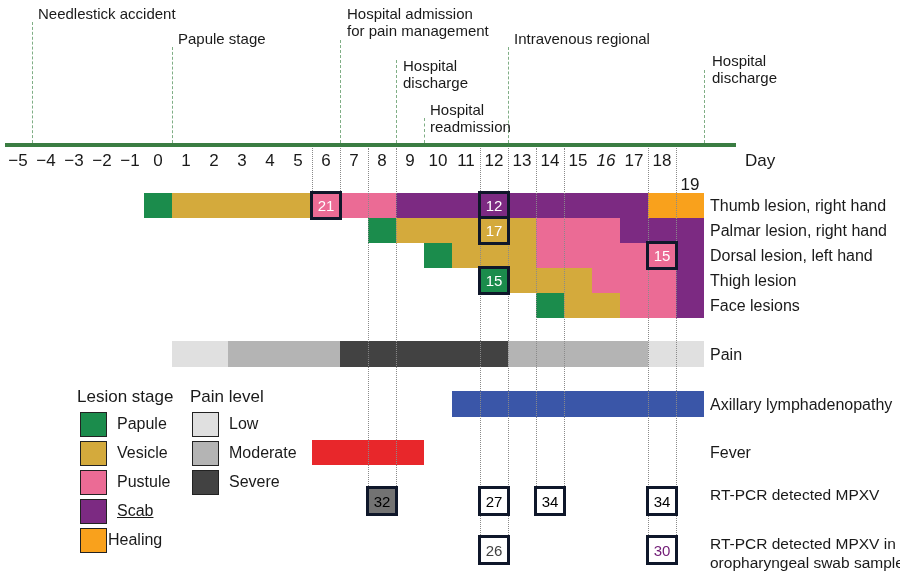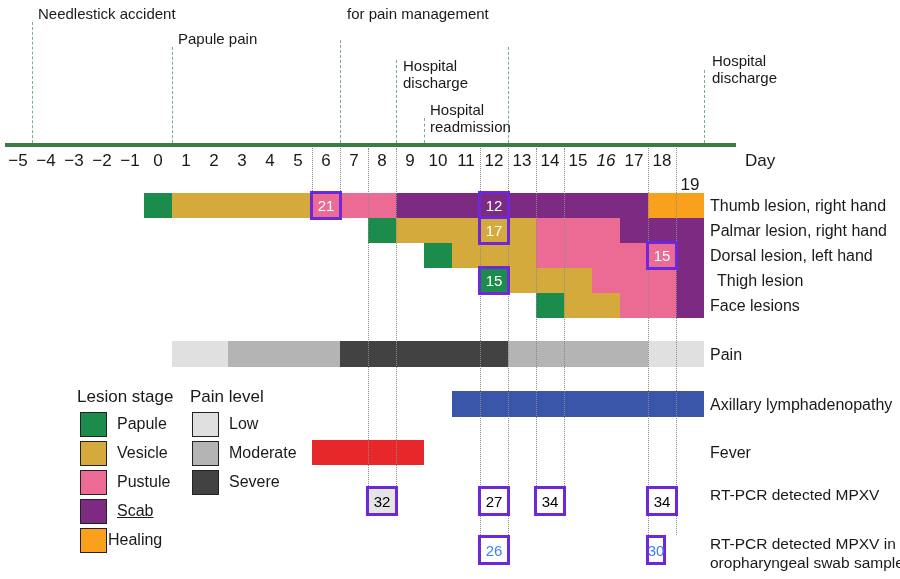--- a/index.html
+++ b/index.html
@@ -7,54 +7,56 @@
          font-family:"Liberation Sans",sans-serif;color:#1a1a1a;overflow:hidden}
   .abs{position:absolute}
   .ann{font-size:15px;line-height:16.5px;white-space:nowrap;z-index:2}
   .gline{width:0;border-left:1.5px dashed #7fae85;z-index:0}
   .guide{width:0;border-left:1.5px dotted #8a8a8a;z-index:3}
   .axisline{background:#3a7d42;z-index:1}
   .tick{font-size:17px;width:34px;text-align:center;white-space:nowrap}
   .dayword{font-size:17px;white-space:nowrap}
   .seg{z-index:1}
   .rlabel{font-size:16px;line-height:19px;white-space:pre;z-index:2}
-  .nbox{border:3px solid #6d28d9;box-sizing:border-box;z-index:4;
+  .nbox{border:3px solid #0f172a;box-sizing:border-box;z-index:4;
         display:flex;align-items:center;justify-content:center;font-size:15px}
   .lg-title{font-size:17px;white-space:nowrap}
   .lg-swatch{border:1.5px solid #222;box-sizing:border-box}
   .lg-label{font-size:16px;white-space:nowrap}
 </style>
 </head>
 <body>
 
 <div id="stage">
   <div id="annotations">
       <div class="abs ann" style="left: 38px; top: 6px;">
         <div>Needlestick accident</div>
       </div>
       <div class="abs gline" style="left: 32px; top: 22px; height: 121px; border-color: rgb(127, 174, 133);"></div>
       <div class="abs ann" style="left: 178px; top: 31px;">
-        <div>Papule pain</div>
+        <div>Papule stage</div>
       </div>
       <div class="abs gline" style="left: 172px; top: 47px; height: 96px; border-color: rgb(127, 174, 133);"></div>
       <div class="abs ann" style="left: 347px; top: 6px;">
+        <div>Hospital admission</div>
         <div>for pain management</div>
       </div>
       <div class="abs gline" style="left: 340px; top: 40px; height: 103px; border-color: rgb(127, 174, 133);"></div>
       <div class="abs ann" style="left: 403px; top: 58px;">
         <div>Hospital</div>
         <div>discharge</div>
       </div>
       <div class="abs gline" style="left: 396px; top: 60px; height: 83px; border-color: rgb(127, 174, 133);"></div>
       <div class="abs ann" style="left: 430px; top: 102px;">
         <div>Hospital</div>
         <div>readmission</div>
       </div>
       <div class="abs gline" style="left: 424px; top: 118px; height: 25px; border-color: rgb(127, 174, 133);"></div>
       <div class="abs ann" style="left: 514px; top: 31px;">
+        <div>Intravenous regional</div>
       </div>
       <div class="abs gline" style="left: 508px; top: 47px; height: 96px; border-color: rgb(127, 174, 133);"></div>
       <div class="abs ann" style="left: 712px; top: 53px;">
         <div>Hospital</div>
         <div>discharge</div>
       </div>
       <div class="abs gline" style="left: 704px; top: 70px; height: 73px; border-color: rgb(127, 174, 133);"></div>
     </div>
   <div id="axis" class="abs axisline" style="left: 5px; top: 143px; width: 731px; height: 4px; background: rgb(58, 125, 66);"></div>
   <div id="ticks">
@@ -126,32 +128,32 @@
       <div class="abs seg" style="left: 648px; top: 341px; width: 56px; height: 26px; background: rgb(224, 224, 224);"></div>
       <div class="abs seg" style="left: 452px; top: 391px; width: 252px; height: 26px; background: rgb(58, 86, 168);"></div>
       <div class="abs seg" style="left: 312px; top: 440px; width: 112px; height: 25px; background: rgb(232, 39, 43);"></div>
     </div>
   <div id="boxes">
       <div class="abs nbox" style="left: 310px; top: 191px; width: 32px; height: 29px; background: rgb(235, 107, 149); color: rgb(255, 255, 255);">21</div>
       <div class="abs nbox" style="left: 478px; top: 191px; width: 32px; height: 29px; background: rgb(124, 42, 130); color: rgb(255, 255, 255);">12</div>
       <div class="abs nbox" style="left: 478px; top: 216px; width: 32px; height: 29px; background: rgb(212, 170, 60); color: rgb(255, 255, 255);">17</div>
       <div class="abs nbox" style="left: 646px; top: 241px; width: 32px; height: 29px; background: rgb(235, 107, 149); color: rgb(255, 255, 255);">15</div>
       <div class="abs nbox" style="left: 478px; top: 266px; width: 32px; height: 29px; background: rgb(27, 140, 76); color: rgb(255, 255, 255);">15</div>
-      <div class="abs nbox" style="left: 366px; top: 486px; width: 32px; height: 30px; background: #e5e5e5; color: rgb(0, 0, 0);">32</div>
+      <div class="abs nbox" style="left: 366px; top: 486px; width: 32px; height: 30px; background: #737373; color: rgb(0, 0, 0);">32</div>
       <div class="abs nbox" style="left: 478px; top: 486px; width: 32px; height: 30px; background: rgb(255, 255, 255); color: rgb(0, 0, 0);">27</div>
       <div class="abs nbox" style="left: 534px; top: 486px; width: 32px; height: 30px; background: rgb(255, 255, 255); color: rgb(0, 0, 0);">34</div>
       <div class="abs nbox" style="left: 646px; top: 486px; width: 32px; height: 30px; background: rgb(255, 255, 255); color: rgb(0, 0, 0);">34</div>
-      <div class="abs nbox" style="left: 478px; top: 535px; width: 32px; height: 30px; background: rgb(255, 255, 255); color: #3b82f6;">26</div>
-      <div class="abs nbox" style="left: 646px; top: 535px; width: 20px; height: 30px; background: rgb(255, 255, 255); color: #3b82f6;">30</div>
+      <div class="abs nbox" style="left: 478px; top: 535px; width: 32px; height: 30px; background: rgb(255, 255, 255); color: #404040;">26</div>
+      <div class="abs nbox" style="left: 646px; top: 535px; width: 32px; height: 30px; background: rgb(255, 255, 255); color: #701a75;">30</div>
     </div>
   <div id="rowlabels">
       <div class="abs rlabel" style="left: 710px; top: 196px;">Thumb lesion, right hand</div>
       <div class="abs rlabel" style="left: 710px; top: 221px;">Palmar lesion, right hand</div>
       <div class="abs rlabel" style="left: 710px; top: 246px;">Dorsal lesion, left hand</div>
-      <div class="abs rlabel" style="left: 710px; top: 271px; margin-left: 7px;">Thigh lesion</div>
+      <div class="abs rlabel" style="left: 710px; top: 271px;">Thigh lesion</div>
       <div class="abs rlabel" style="left: 710px; top: 296px;">Face lesions</div>
       <div class="abs rlabel" style="left: 710px; top: 345px;">Pain</div>
       <div class="abs rlabel" style="left: 710px; top: 395px;">Axillary lymphadenopathy</div>
       <div class="abs rlabel" style="left: 710px; top: 443px;">Fever</div>
       <div class="abs rlabel" style="left: 710px; top: 485px; font-size: 15.5px;"><div>RT-PCR detected MPXV</div></div>
       <div class="abs rlabel" style="left: 710px; top: 534px; font-size: 15.5px;"><div>RT-PCR detected MPXV in</div><div>oropharyngeal swab samples</div></div>
     </div>
 
   <div class="abs lg-title" style="left:77px;top:387px">Lesion stage</div>
   <div class="abs lg-title" style="left:190px;top:387px">Pain level</div>

